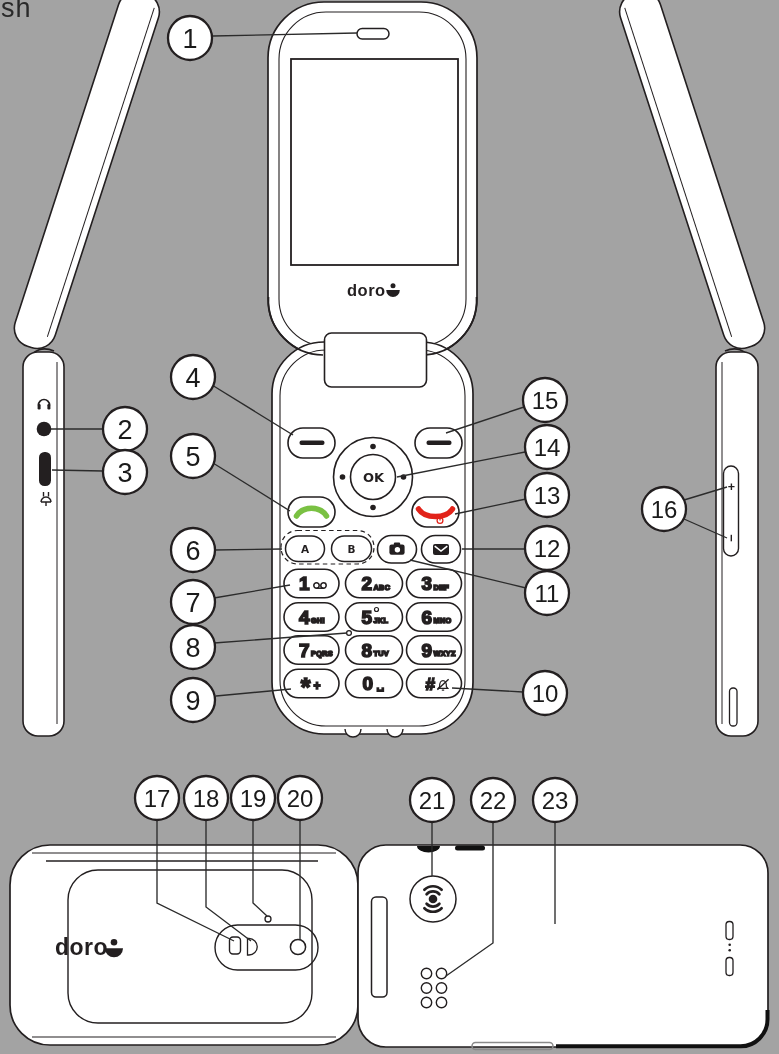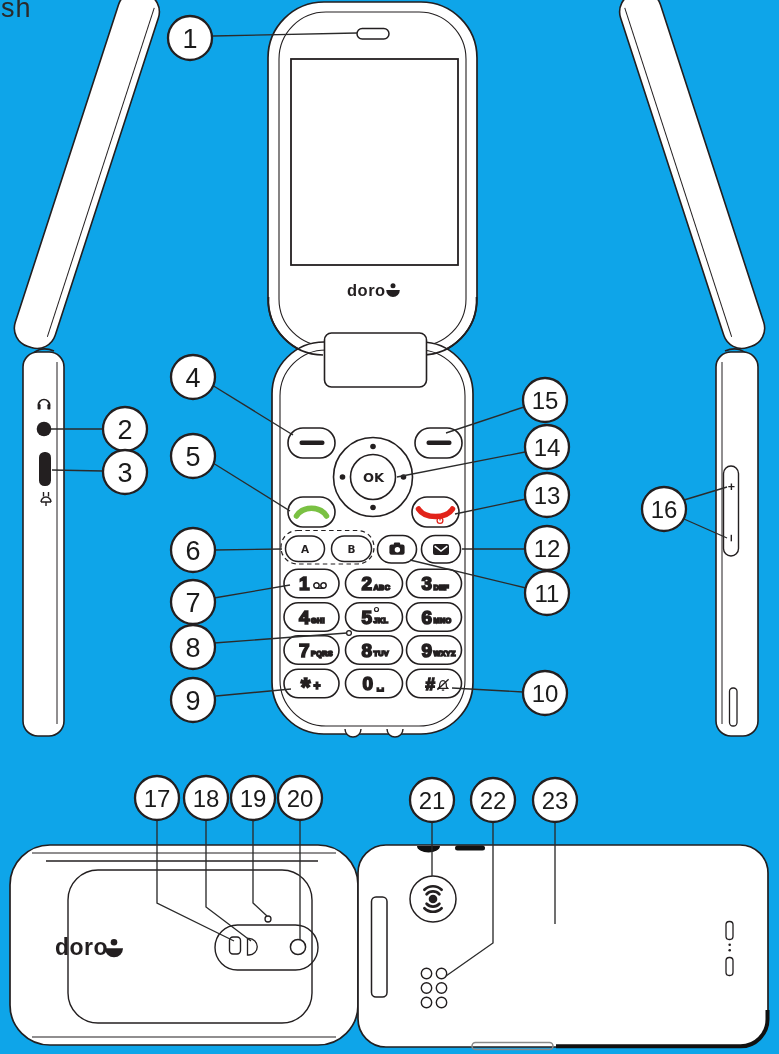--- a/index.html
+++ b/index.html
@@ -1,16 +1,16 @@
 <!DOCTYPE html>
 <html><head>
 <meta charset="utf-8">
 <style>
   html,body{margin:0;padding:0;background:#fff;}
-  #page{position:relative;width:779px;height:1054px;background:#0ea5e9;overflow:hidden;
+  #page{position:relative;width:779px;height:1054px;background:#a3a3a3;overflow:hidden;
         font-family:"Liberation Sans",sans-serif;}
   svg text{font-family:"Liberation Sans","DejaVu Sans",sans-serif;}
   .keytext{font-family:"DejaVu Sans","Liberation Sans",sans-serif;}
 </style>
 </head>
 <body>
 
 <div id="page">
 <svg id="art" width="779" height="1054" viewBox="0 0 779 1054">
 

